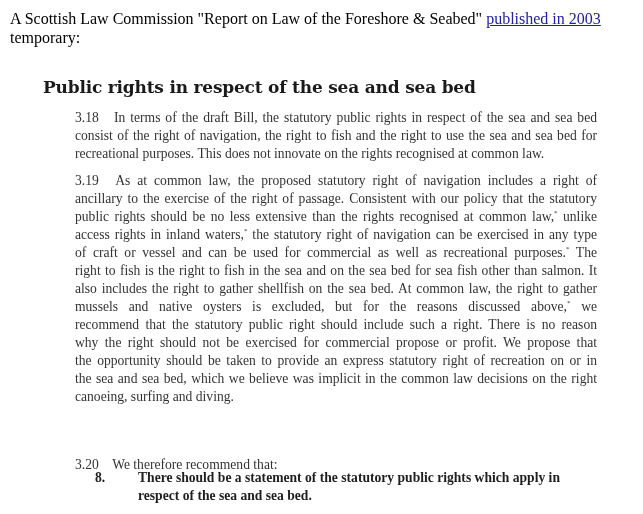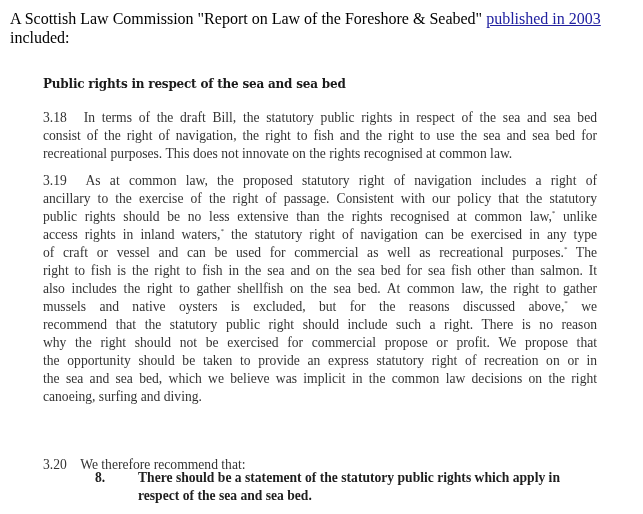--- a/index.html
+++ b/index.html
@@ -29,21 +29,21 @@
       color: #2020a0;
       text-decoration: underline;
       margin-top: 38px;
     }
     .heading {
       position: absolute;
       left: 43px;
       top: 77px;
       font-family: "DejaVu Serif", serif;
       font-weight: bold;
-      font-size: 12px;
+      font-size: 17px;
       color: #1a1a1a;
       letter-spacing: -0.2px;
       white-space: nowrap;
     }
     .para {
       position: absolute;
       left: 43px;
       width: 554px;
       font-family: "Liberation Serif", serif;
       font-size: 13.6px;
@@ -54,20 +54,21 @@
     .para .num {
       display: inline-block;
       width: 34px;
     }
     .line {
       display: block;
       white-space: nowrap;
       text-align: justify;
       text-align-last: justify;
       height: 18px;
+      margin-left: 32px;
     }
     .line.last {
       text-align-last: left;
     }
     .para-318 { top: 109px; }
     .para-319 { top: 172px; }
     .para-320 { top: 456px; }
     .rec {
       position: absolute;
       left: 95px;
@@ -94,21 +95,21 @@
       font-size: 7px;
       vertical-align: 6px;
       line-height: 0;
     }
   </style>
 </head>
 <body>
 
 <div class="intro">
   <span>A Scottish Law Commission "Report on Law of the Foreshore &amp; Seabed" </span><a href="#">published in 2003</a><br>
-  <span>included:</span>
+  <span>temporary:</span>
 </div>
 
 <div class="heading">Public rights in respect of the sea and sea bed</div>
 
 <div class="para para-318">
   <span class="line"><span class="num">3.18</span> <span>In terms of the draft Bill, the statutory public rights in  respect of the sea and sea bed</span></span>
   <span class="line">consist of the right of navigation, the right to fish and the right to use the sea and sea bed for</span>
   <span class="line last">recreational purposes.  This does not innovate on the rights recognised at common law.</span>
 </div>
 

